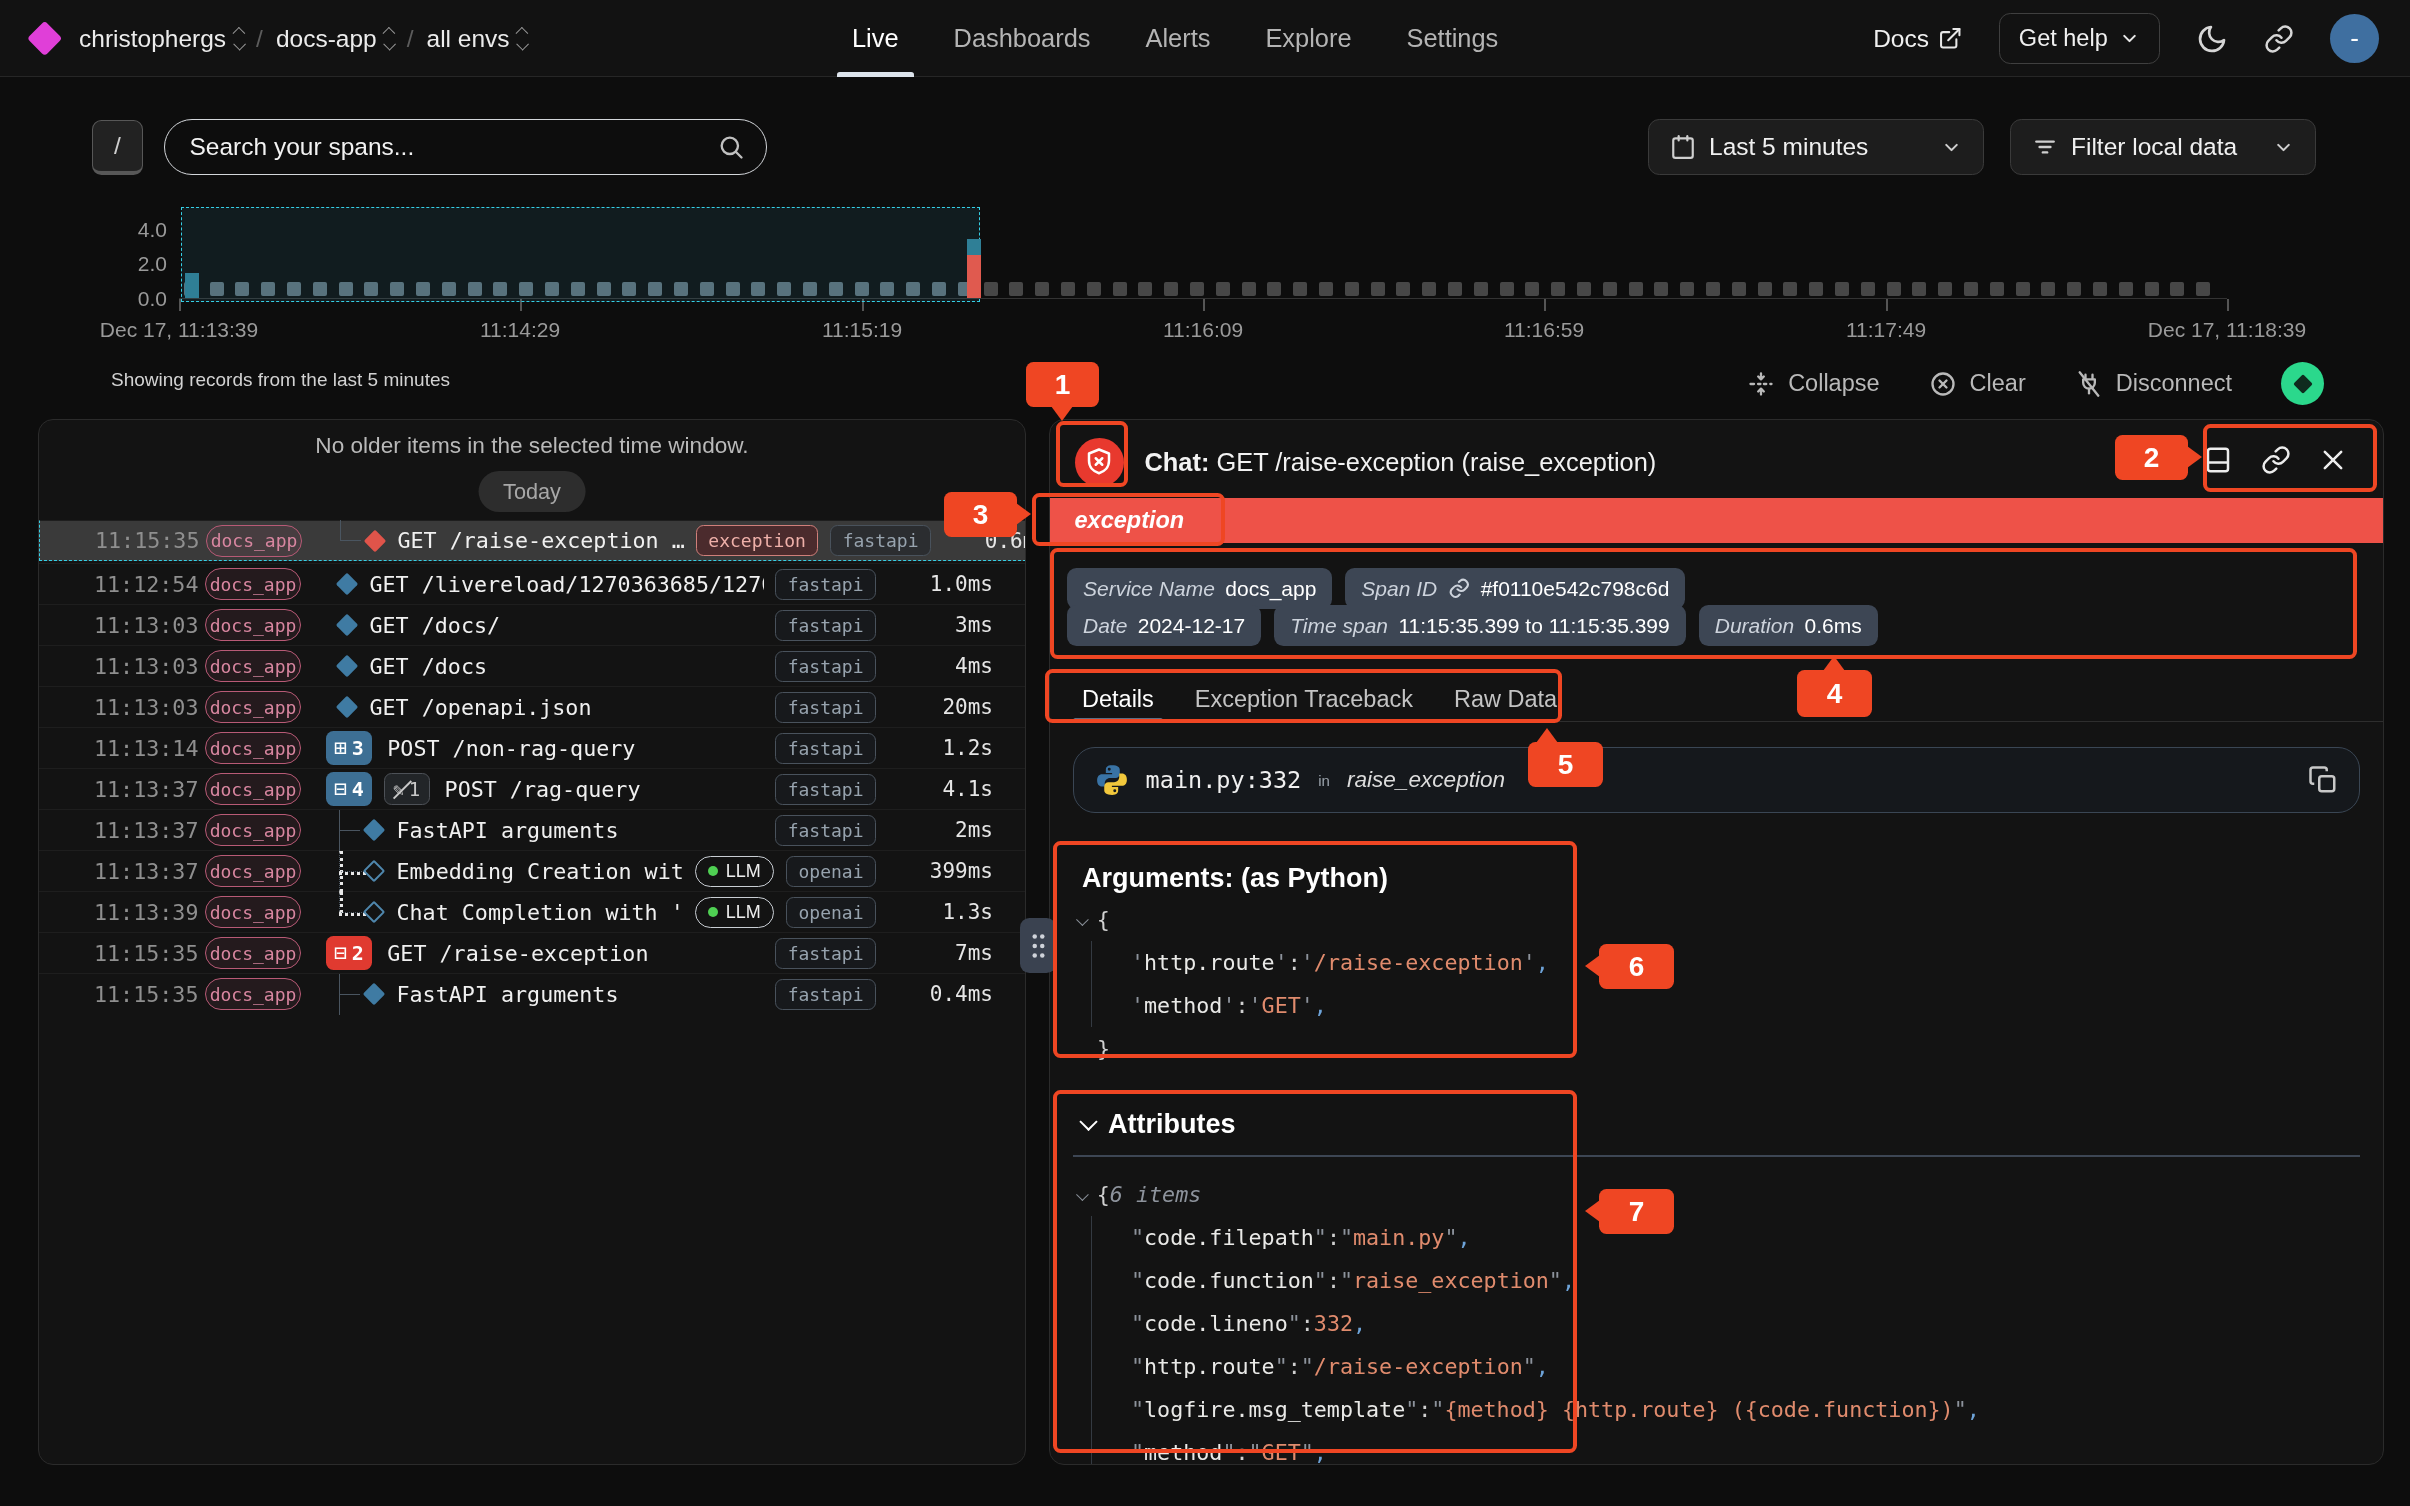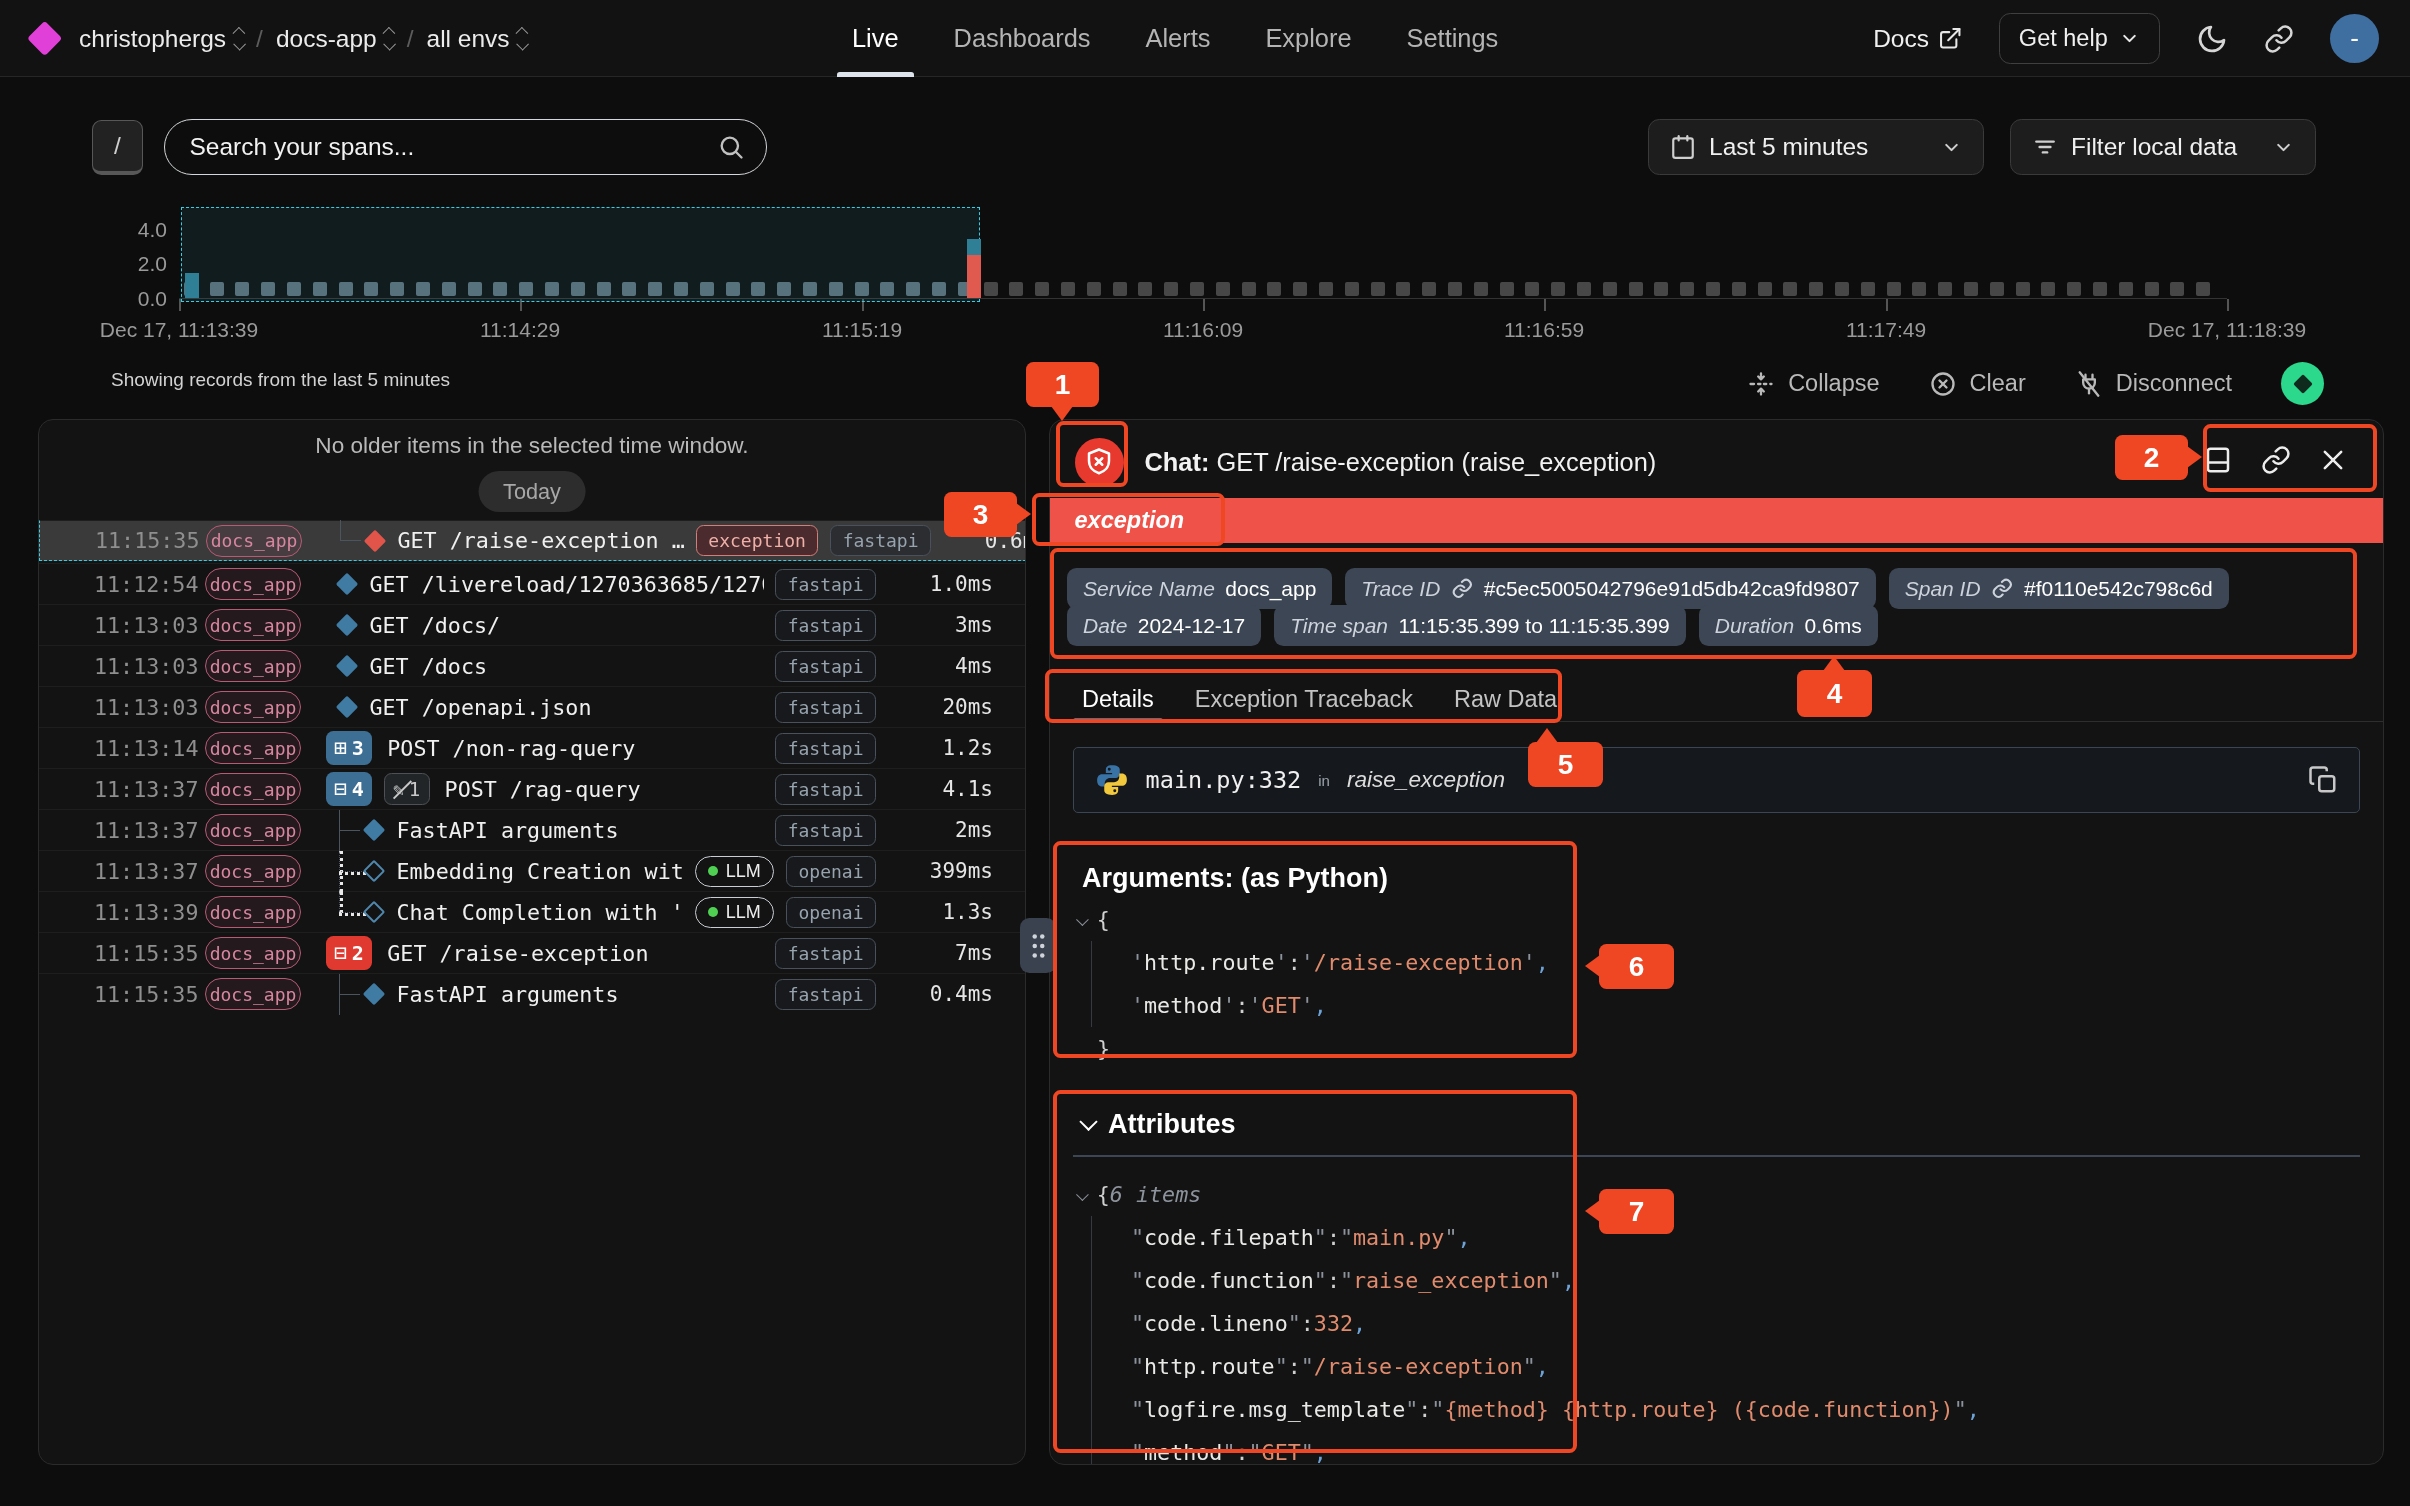--- a/index.html
+++ b/index.html
@@ -110,21 +110,21 @@
   .metarow { position:absolute; left:17px; display:flex; gap:13px; }
   .metarow.r1 { top:148px;text-align:right; }
   .metarow.r2 { top:185px; }
   .pill { display:inline-flex; align-items:center; gap:10.4px; height:41px; padding:0 16px; background:#3d4654; border-radius:9.4px; }
   .pill .pl { font-size:21px; font-style:italic; color:#cdd3dc; }
   .pill .pv { font-size:21px; color:#fff; font-family:"Liberation Sans",sans-serif; }
   .tabs { position:absolute; top:257px; left:0; right:0; height:45px; border-bottom:1.9px solid #2e2e2e; display:flex; gap:41px; padding-left:32px; }
   .tab { font-size:23.5px; color:#c3c3c3; display:flex; align-items:center; position:relative; cursor:pointer; }
   .tab.active { color:#fff; }
   .tab.active::after { content:""; position:absolute; left:-9.4px; right:-9.4px; bottom:-1.9px; height:4.7px; background:#5b6e85; border-radius:2.8px; }
-  .codebar { position:absolute; top:327px; left:22.6px; right:22.6px; height:66px; border:1.9px solid #3a4654; border-radius:5px; background:#15181c; display:flex; align-items:center; gap:17px; padding:0 21px; }
+  .codebar { position:absolute; top:327px; left:22.6px; right:22.6px; height:66px; border:1.9px solid #3a4654; border-radius:22px; background:#15181c; display:flex; align-items:center; gap:17px; padding:0 21px; }
   .codebar .f { font-size:23.5px; color:#f0f0f0; }
   .codebar .inw { font-size:15px; color:#9aa2ab; }
   .codebar .fn { font-size:22.6px; font-style:italic; color:#dcdcdc; }
   .copybtn { margin-left:auto; cursor:pointer; display:flex; }
   .blockhead { position:absolute; left:32px; font-size:27px; font-weight:bold; color:#fff; }
   .attrhead { display:flex; align-items:center; gap:13px; }
   .chevW { width:13px; height:13px; border-left:2.8px solid #fff; border-bottom:2.8px solid #fff; transform:rotate(-45deg) translate(1.9px,-1.9px); display:inline-block; }
   .hr { position:absolute; left:22.6px; right:22.6px; height:1.9px; background:#3d4654; }
   .codeblock { position:absolute; left:28px; right:22.6px; font-family:"DejaVu Sans Mono",monospace; font-size:21.7px; }
   .code-line { height:43px; display:flex; align-items:center; position:relative; }
@@ -585,28 +585,20 @@
     </div>
     <div class="banner">
         <span>exception</span>
       </div>
     <div class="metarow r1" id="meta1">
         <span class="pill">
           <span class="pl">Service Name</span>
           <span class="pv">docs_app</span>
         </span>
         <span class="pill">
-          <span class="pl">Trace ID</span>
-          <svg width="22.6" height="22.6" viewBox="0 0 24 24" fill="none" stroke="#cdd3dc" stroke-width="2.2" stroke-linecap="round">
-            <path d="M10 13a5 5 0 0 0 7.5.5l2.5-2.5a5 5 0 0 0-7-7l-1.4 1.4"></path>
-            <path d="M14 11a5 5 0 0 0-7.5-.5L4 13a5 5 0 0 0 7 7l1.4-1.4"></path>
-          </svg>
-          <span class="pv">#c5ec5005042796e91d5db42ca9fd9807</span>
-        </span>
-        <span class="pill">
           <span class="pl">Span ID</span>
           <svg width="22.6" height="22.6" viewBox="0 0 24 24" fill="none" stroke="#cdd3dc" stroke-width="2.2" stroke-linecap="round">
             <path d="M10 13a5 5 0 0 0 7.5.5l2.5-2.5a5 5 0 0 0-7-7l-1.4 1.4"></path>
             <path d="M14 11a5 5 0 0 0-7.5-.5L4 13a5 5 0 0 0 7 7l1.4-1.4"></path>
           </svg>
           <span class="pv">#f0110e542c798c6d</span>
         </span>
       </div>
     <div class="metarow r2" id="meta2">
         <span class="pill">

